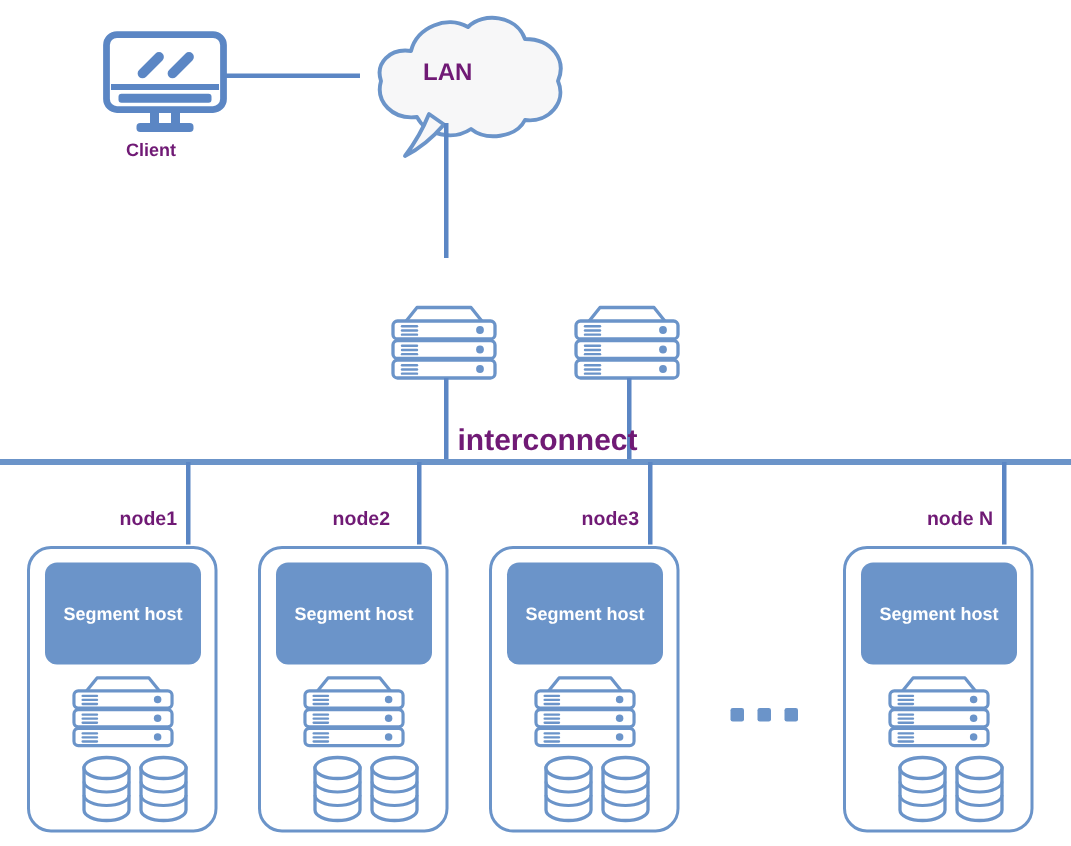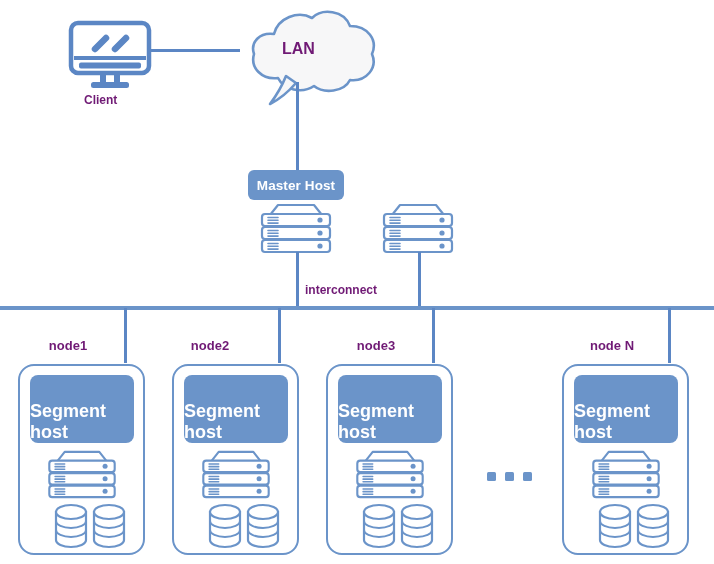--- a/index.html
+++ b/index.html
@@ -29,51 +29,51 @@
     font-size: 12px;
     left: 84px;
     top: 93px;
   }
   .lan-label {
     font-size: 16px;
     left: 282px;
     top: 40px;
   }
   .interconnect-label {
-    font-size: 12px;
+    font-size: 20px;
     left: 305px;
     top: 283px;
   }
   .node-label {
     font-size: 13px;
     top: 338px;
-    text-align: center;
+    text-align: right;
   }
   .badge {
     position: absolute;
     background: #6b94c9;
     border-radius: 6px;
     color: #ffffff;
     font-weight: bold;
     font-size: 13.5px;
     display: flex;
     align-items: center;
     justify-content: center;
     font-family: "Liberation Sans", sans-serif;
     letter-spacing: 0.1px;
   }
   .seg-box {
     position: absolute;
     background: #6b94c9;
     border-radius: 8px;
     color: #ffffff;
     font-weight: bold;
-    font-size: 18px;
+    font-size: 12px;
     display: flex;
-    align-items: flex-end;
+    align-items: center;
     justify-content: center;
     font-family: "Liberation Sans", sans-serif;
   }
   .node-frame {
     position: absolute;
     border: 2.2px solid #6b94c9;
     border-radius: 16px;
     background: #ffffff;
     box-sizing: border-box;
   }
@@ -132,23 +132,20 @@
                C140,20 150,34 144,48 C150,62 138,76 122,74
                C116,86 96,88 86,80 C74,88 56,84 50,72
                C34,74 22,62 26,48 C22,36 32,26 46,28 Z" fill="#f7f7f8" stroke="#6b94c9" stroke-width="2.6" stroke-linejoin="round"></path>
       <path d="M58,70 C54,80 48,90 42,98 C54,92 62,84 68,77 Z" fill="#f7f7f8" stroke="#6b94c9" stroke-width="2.6" stroke-linejoin="round"></path>
     </svg>
   </div>
   <div class="lbl lan-label">LAN</div>
 
   <div class="vline" style="left:296px; top:82px; height:90px;"></div>
 
-  <div class="badge" style="left:248px; top:170px; width:96px; height:30px;">
-    <span>Master Host</span>
-  </div>
   <div class="ico" style="left:256px; top:203px;">
     <svg width="80" height="52" viewBox="0 0 80 52">
       <path d="M14,12 L22,2 L58,2 L66,12 Z" fill="#ffffff" stroke="#6b94c9" stroke-width="2.2" stroke-linejoin="round"></path>
       <rect x="6" y="11" width="68" height="12" rx="3" fill="#ffffff" stroke="#6b94c9" stroke-width="2.2"></rect>
       <rect x="6" y="24" width="68" height="12" rx="3" fill="#ffffff" stroke="#6b94c9" stroke-width="2.2"></rect>
       <rect x="6" y="37" width="68" height="12" rx="3" fill="#ffffff" stroke="#6b94c9" stroke-width="2.2"></rect>
       <g stroke="#6b94c9" stroke-width="1.6" stroke-linecap="round">
         <line x1="12" y1="14.5" x2="22" y2="14.5"></line>
           <line x1="12" y1="17.3" x2="22" y2="17.3"></line>
           <line x1="12" y1="20.1" x2="22" y2="20.1"></line>

